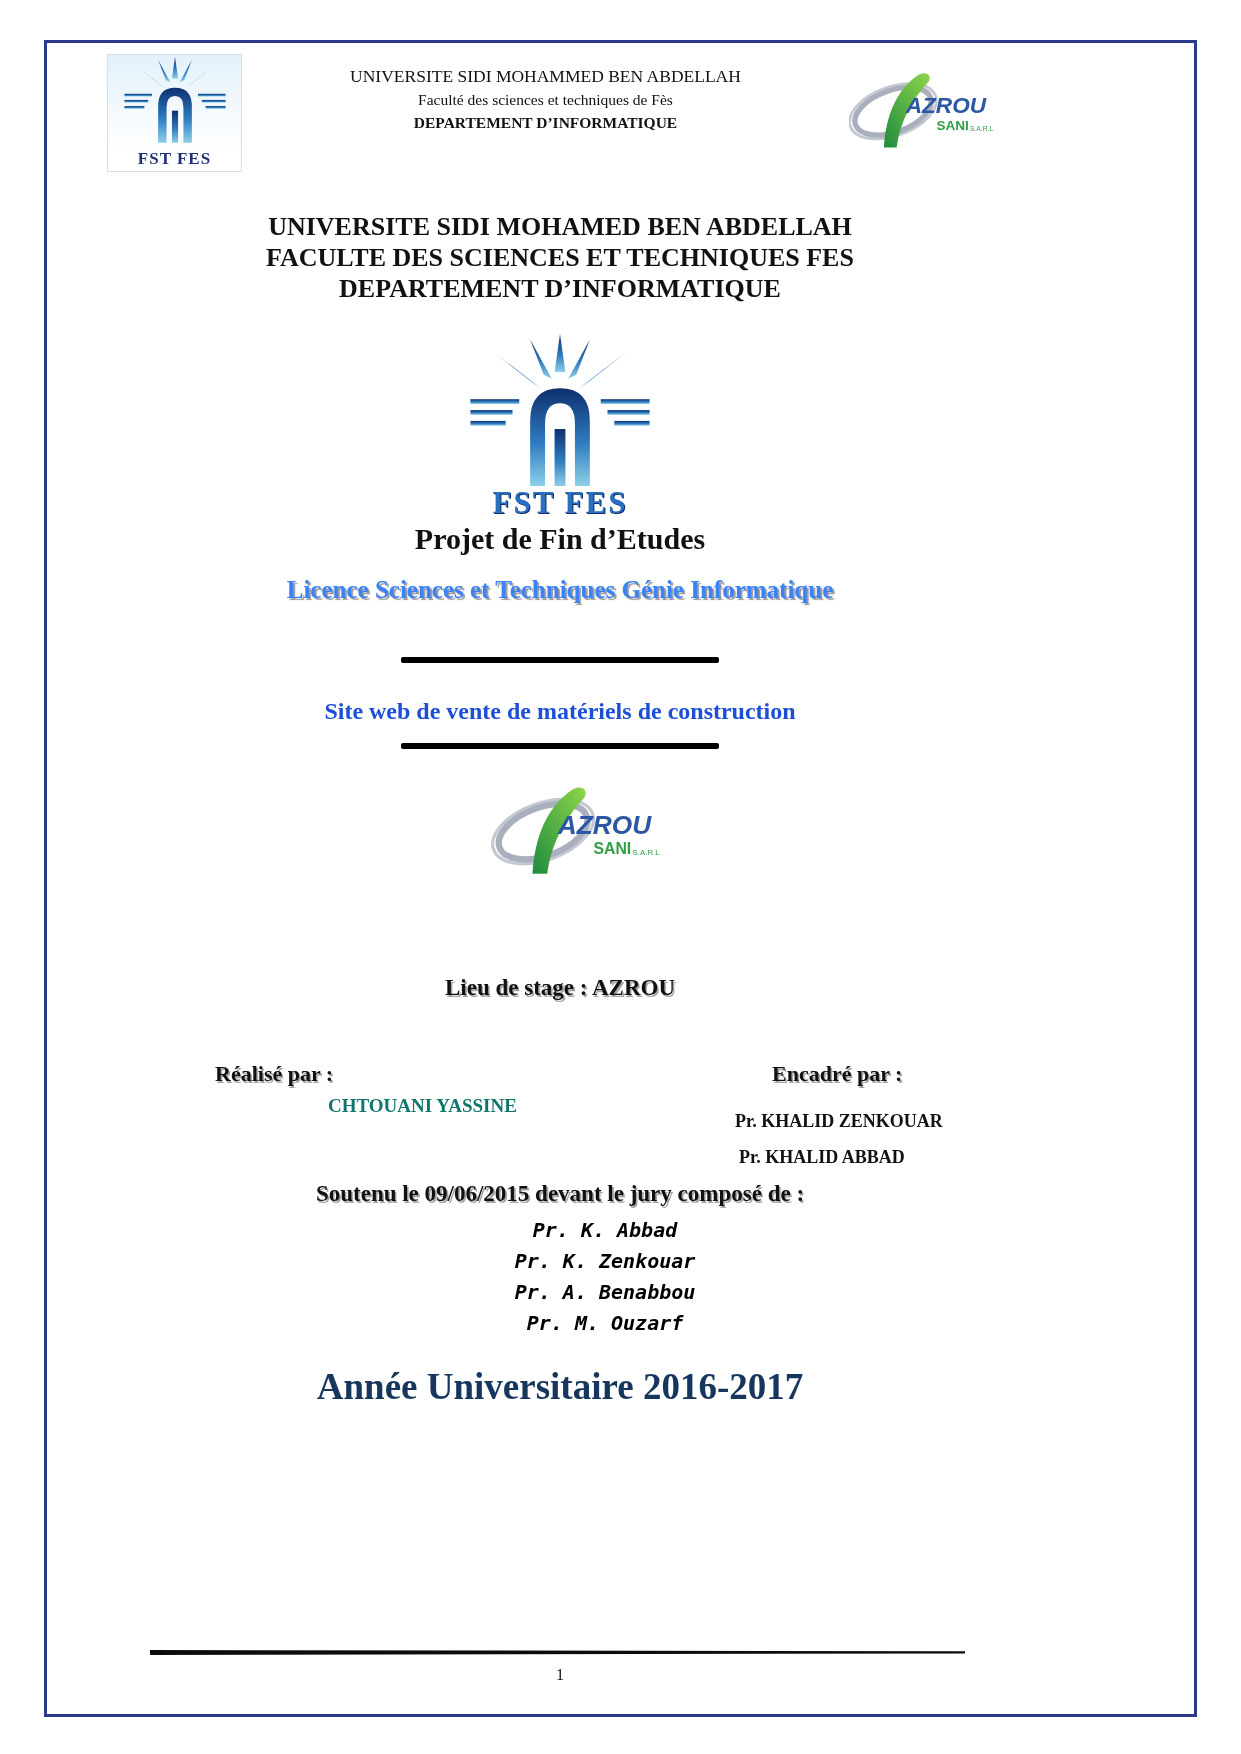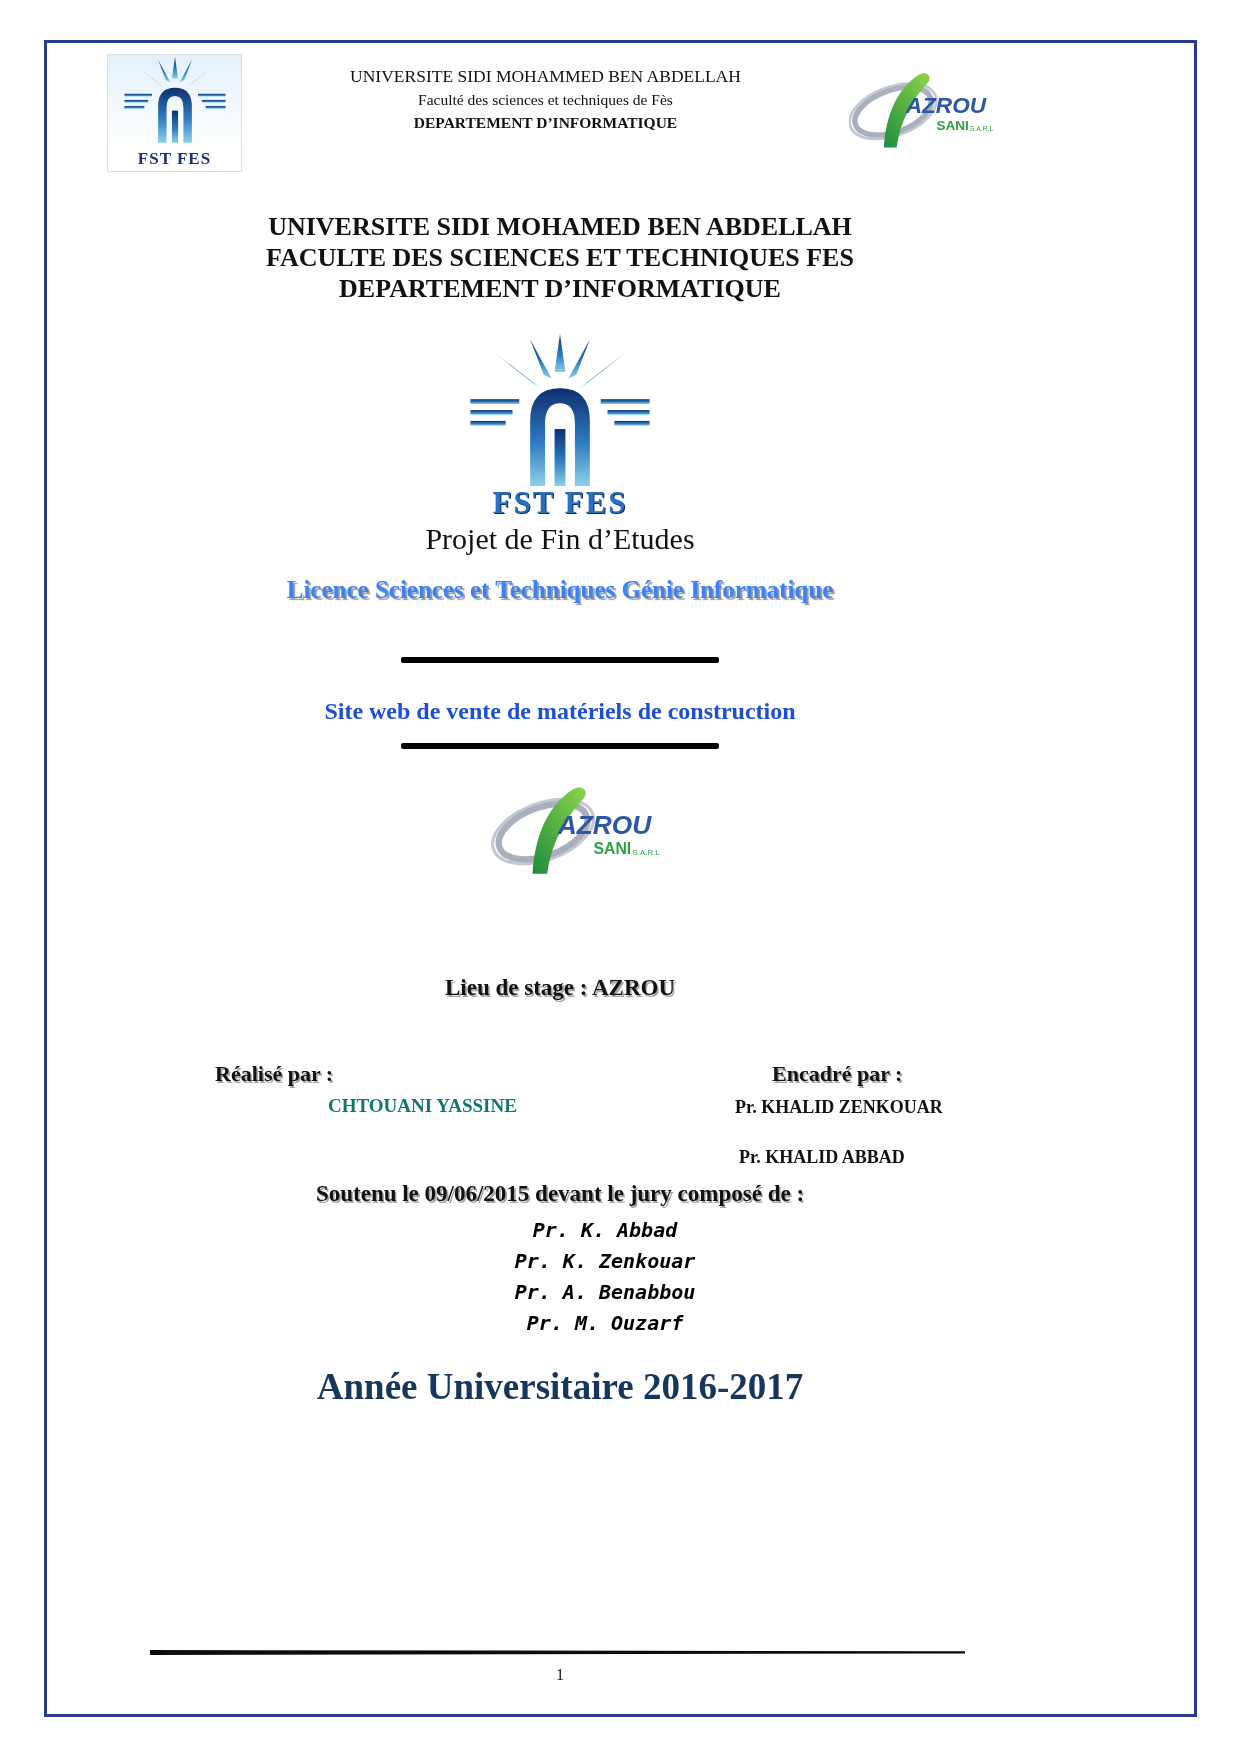--- a/index.html
+++ b/index.html
@@ -39,21 +39,21 @@
   .title-block { margin-top:46px; text-align:center; font-weight:bold; font-size:26px; line-height:31px; }
 
   
   .big-logo-wrap { margin-top:30px; text-align:center; }
   .fst-label-big {
     font-weight:bold; font-size:31px; letter-spacing:2px;
     color:#2a6fc0; text-shadow:1px 1px 0 #0d2f66;
     margin-top:-14px; line-height:32px;
   }
 
-  .project-title { margin-top:2px; text-align:center; font-weight:normal; font-size:30px; line-height:36px; }
+  .project-title { margin-top:2px; text-align:center; font-weight:bold; font-size:30px; line-height:36px; }
   .degree-title {
     margin-top:18px; text-align:center; font-weight:bold; font-size:25px; line-height:30px;
     color:#3b82f6; text-shadow:2px 2px 1px rgba(0,0,0,0.40);
   }
 
   .divider {
     width:318px; height:6px; background:#000; margin:0 auto; border-radius:2px;
   }
   .divider.top { margin-top:52px; }
   .divider.bottom { margin-top:16px; }
@@ -68,21 +68,21 @@
   .lieu-stage {
     margin-top:90px; text-align:center; font-weight:bold; font-size:23px; line-height:30px;
     text-shadow:1.6px 1.6px 0 rgba(90,90,90,0.55);
   }
 
   .people-row { margin-top:58px; position:relative; height:118px; }
   .emboss { text-shadow:1.6px 1.6px 0 rgba(90,90,90,0.55); }
   .realise-label { position:absolute; left:130px; top:0; font-weight:bold; font-size:22px; }
   .realise-name  { position:absolute; left:243px; top:34px; font-weight:bold; font-size:19px; color:#0f766e; }
   .encadre-label { position:absolute; left:656px; top:0; font-weight:bold; font-size:22px;margin-left:31px; }
-  .encadrant-1   { position:absolute; left:650px; top:36px; font-weight:bold; font-size:18px; }
+  .encadrant-1   { position:absolute; left:650px; top:50px; font-weight:bold; font-size:18px; }
   .encadrant-2   { position:absolute; left:654px; top:86px; font-weight:bold; font-size:18px; }
 
   .jury-intro {
     text-align:center; font-weight:bold; font-size:23px; line-height:30px;
     text-shadow:1.6px 1.6px 0 rgba(90,90,90,0.55);
   }
   .jury-list { margin-top:6px; margin-left:90px; text-align:center; }
   .jury-member {
     font-family:"DejaVu Sans Mono", monospace; font-weight:bold; font-style:italic;
     font-size:20px; line-height:31px; color:#000;

